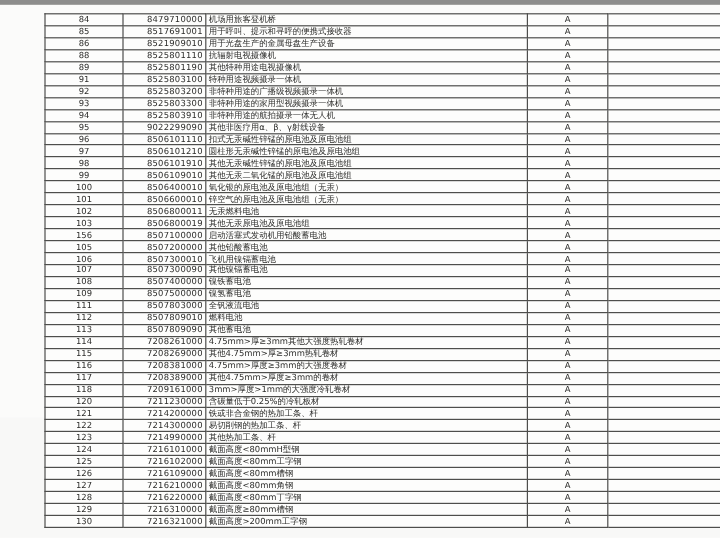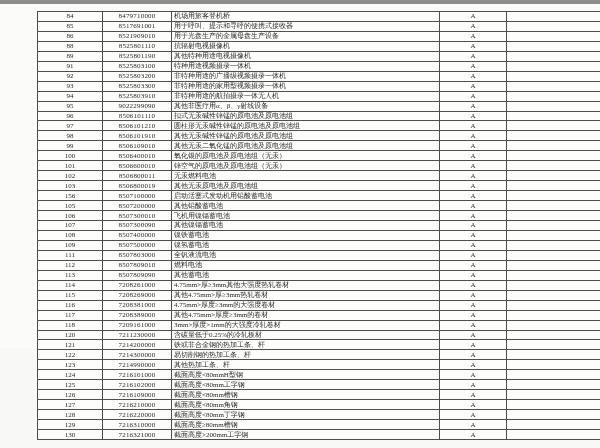--- a/index.html
+++ b/index.html
@@ -9,21 +9,20 @@
     height: 448px;
     background: #f8f8f7;
     font-family: "DejaVu Sans", "Liberation Sans", sans-serif;
     overflow: hidden;
   }
   .page {
     position: relative;
     width: 600px;
     height: 348px;
     background: #fbfbfa;
-    font-family: Liberation Serif, serif;
   }
   .top-bar {
     position: absolute;
     top: 0;
     left: 0;
     width: 600px;
     height: 4px;
     background: #8d8d8c;
   }
   table.hs-table {
@@ -40,21 +39,21 @@
     border: 1px solid #4e4e4c;
     padding: 0 2px;
     overflow: hidden;
     white-space: nowrap;
     font-size: 7px;
     line-height: 8px;
     color: #2c2c2a;
     height: 8px;
   }
   td.col-no    { text-align: center; width: 60px; color: #3a3a38; }
-  td.col-code  { text-align: center; width: 64px; letter-spacing: 0.2px; color: #232321; }
+  td.col-code  { text-align: right; width: 64px; letter-spacing: 0.2px; color: #232321; }
   td.col-desc  { text-align: left;   width: 263px; margin-top: 23px; }
   td.col-cat   { text-align: center; width: 62px; }
   td.col-rem   { text-align: center; width: 90px; }
 </style>
 </head>
 <body>
 
 <div class="page">
   <div class="top-bar"></div>
   <table class="hs-table">

